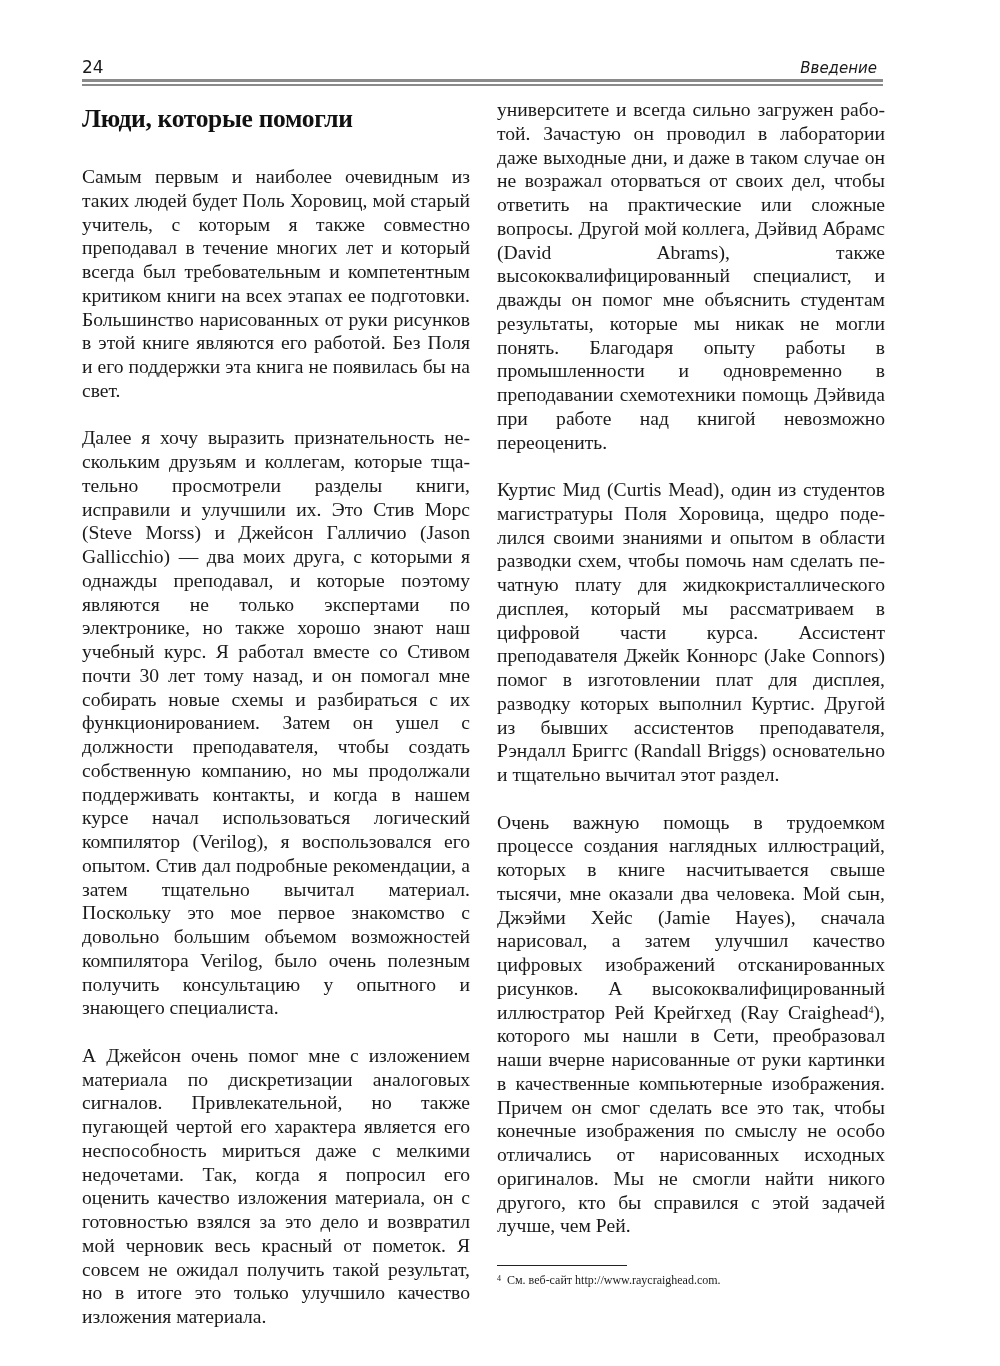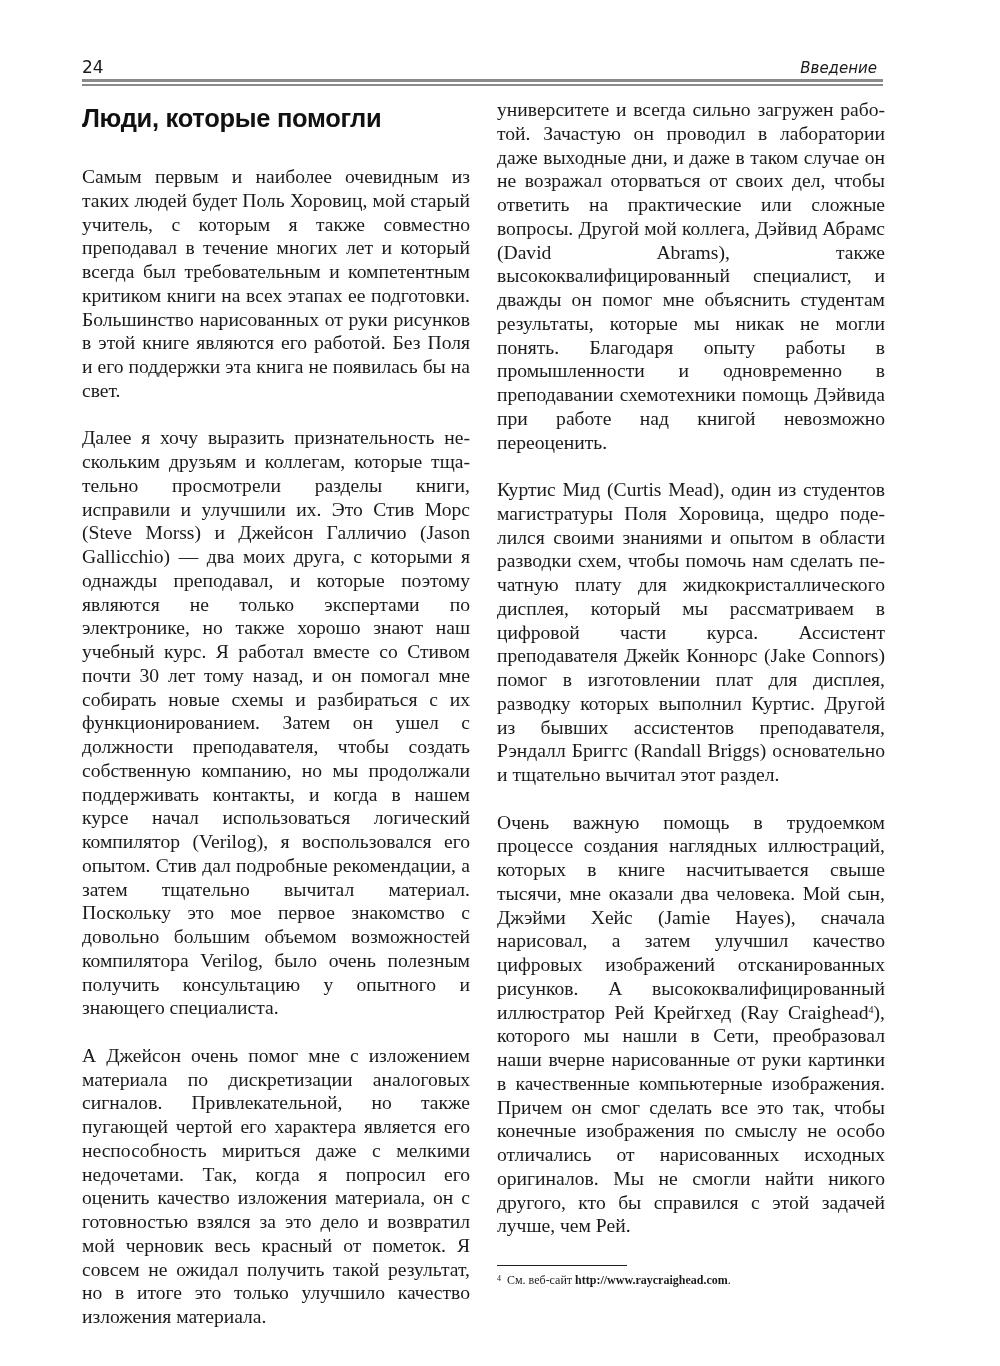--- a/index.html
+++ b/index.html
@@ -13,28 +13,28 @@
     .head-rule .thick { position: absolute; left: 0; top: 0; width: 100%; height: 3px; background: #8a8a8a; }
     .head-rule .thin { position: absolute; left: 0; top: 5px; width: 100%; height: 2px; background: #8a8a8a; }
 
     .col { position: absolute; width: 388px;
       font-family: "Liberation Serif", "DejaVu Serif", serif; font-size: 19.6px; line-height: 23.75px;
       text-align: justify; hyphens: manual; }
     .col-left { left: 82px; top: 98px; }
     .col-right { left: 497px; top: 98px; }
     .col p { margin: 0 0 23.75px 0; }
 
-    .chapter-title { font-family: Liberation Sans, sans-serif; font-weight: bold; font-size: 25.5px;
+    .chapter-title { font-family: Liberation Serif, serif; font-weight: bold; font-size: 25.5px;
       line-height: 33px; margin: 0 0 30px 0; letter-spacing: -0.3px; text-align: left; color: #111; padding-top: 4px; }
 
     .footnote-rule { position: absolute; left: 497px; top: 1265px; width: 130px; height: 1px; background: #222; }
     .footnote { position: absolute; left: 497px; top: 1272px; width: 388px;
       font-family: "Liberation Serif", serif; font-size: 12px; line-height: 16px; }
     .footnote sup { font-size: 8px; vertical-align: top; position: relative; top: -1px; margin-right: 6px; }
-    .footnote .url { font-weight: bold; }
+    .footnote .url { font-weight: normal; }
     .fnref { font-size: 10px; vertical-align: top; position: relative; top: -3px; }
   </style>
 </head>
 <body>
 
 <div class="page">
 
   <div class="running-head">
     <span class="page-number">24</span>
     <span class="section-name">Введение</span>

